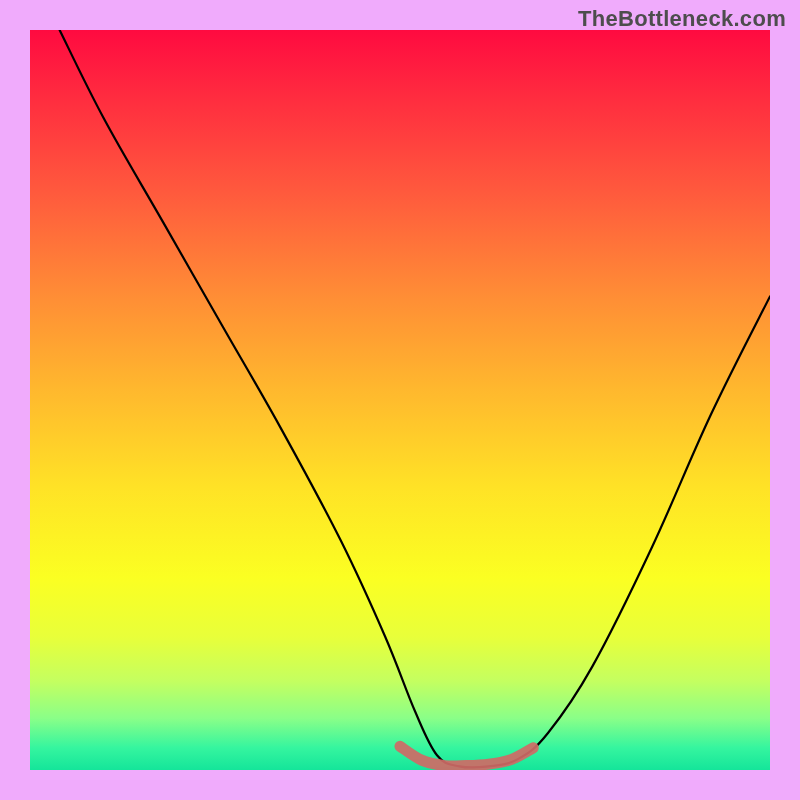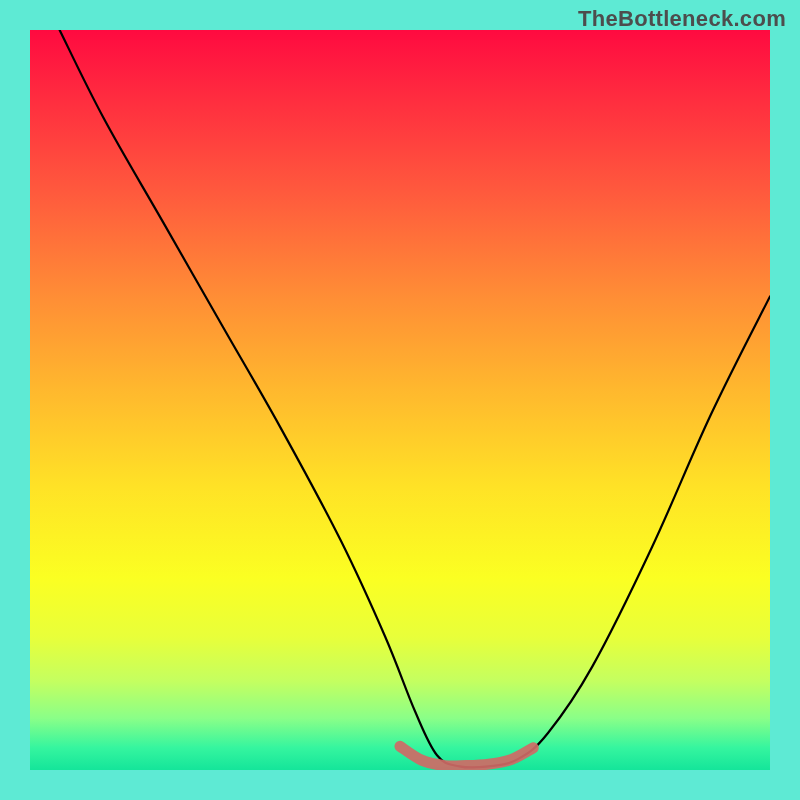--- a/index.html
+++ b/index.html
@@ -8,21 +8,21 @@
     width: 800px;
     height: 800px;
     background: #000;
     overflow: hidden;
     font-family: Arial, Helvetica, sans-serif;
   }
   .frame {
     position: relative;
     width: 800px;
     height: 800px;
-    background: #5eead4;
+    background: #f0abfc;
   }
   .watermark {
     position: absolute;
     top: 6px;
     right: 14px;
     color: #4d4d4d;
     font-size: 22px;
     font-weight: 600;
     letter-spacing: 0.3px;
     z-index: 20;

